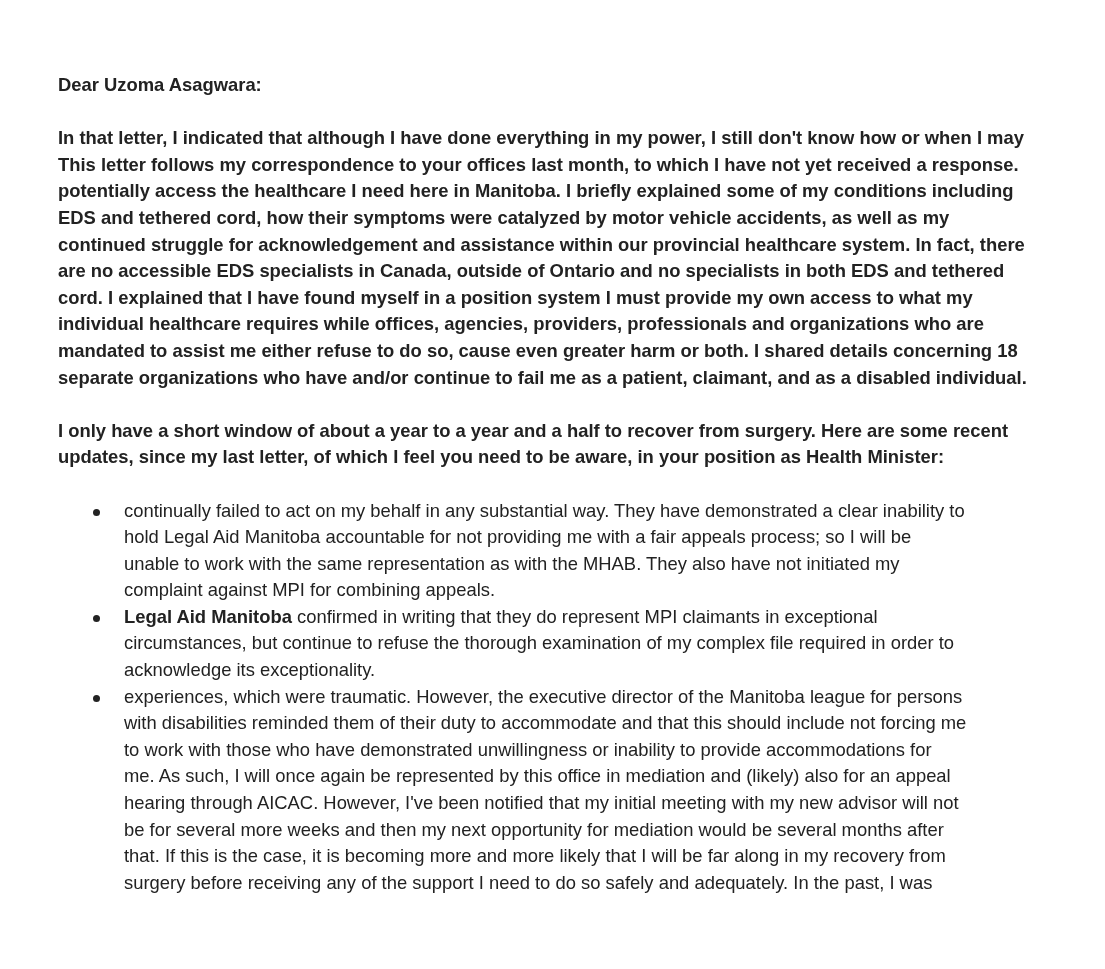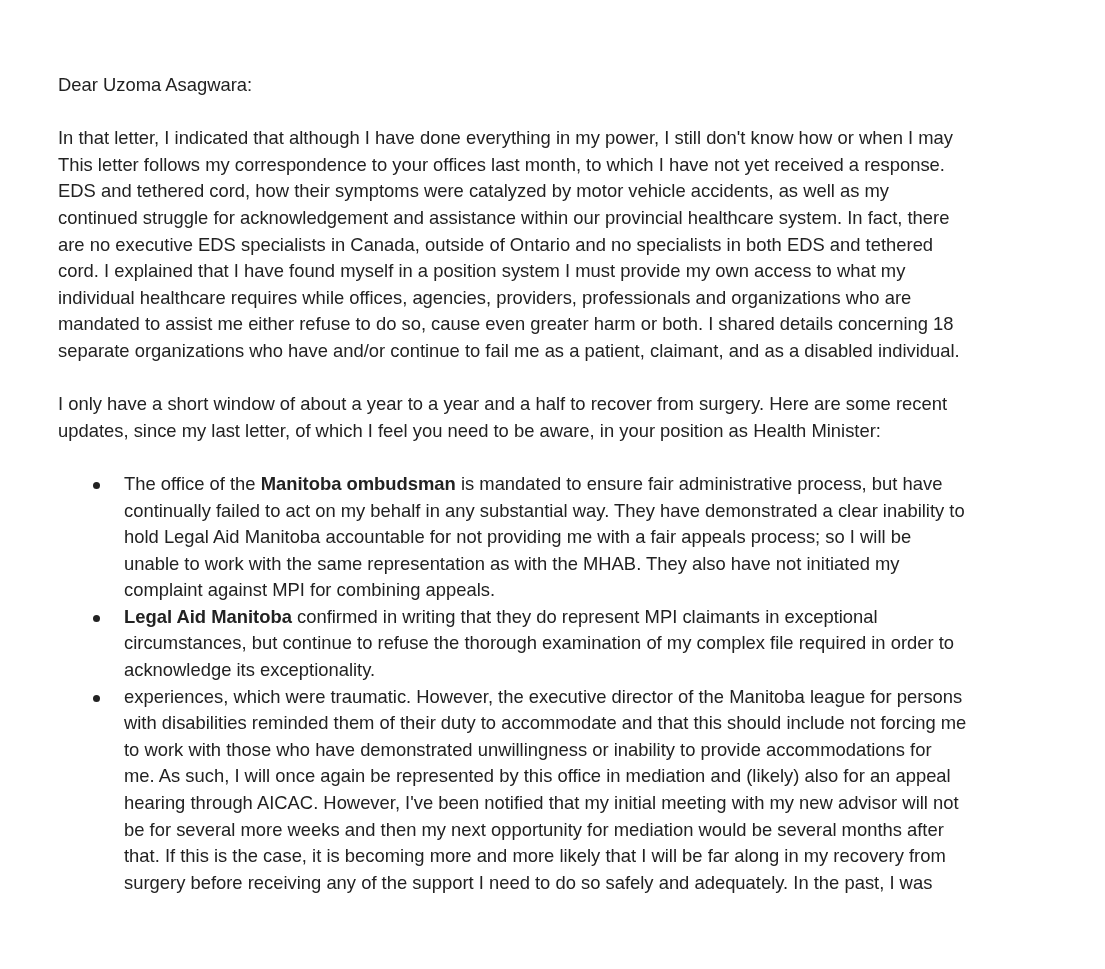--- a/index.html
+++ b/index.html
@@ -22,20 +22,21 @@
       left: 58px;
       top: 72px;
       width: 1040px;
     }
     .line {
       display: block;
       white-space: nowrap;
     }
     .para {
       margin: 0;
+      font-weight: bold;
     }
     .gap {
       height: 26.6px;
     }
     .bullets {
       list-style: none;
       margin: 0;
       padding: 0;
       position: relative;
     }
@@ -63,43 +64,43 @@
 
   <p class="para">
     <span class="line">Dear Uzoma Asagwara:</span>
   </p>
 
   <div class="gap"></div>
 
   <p class="para">
     <span class="line">In that letter, I indicated that although I have done everything in my power, I still don't know how or when I may</span>
     <span class="line">This letter follows my correspondence to your offices last month, to which I have not yet received a response.</span>
+    <span class="line">potentially access the healthcare I need here in Manitoba. I briefly explained some of my conditions including</span>
     <span class="line">EDS and tethered cord, how their symptoms were catalyzed by motor vehicle accidents, as well as my</span>
     <span class="line">continued struggle for acknowledgement and assistance within our provincial healthcare system. In fact, there</span>
-    <span class="line">are no executive EDS specialists in Canada, outside of Ontario and no specialists in both EDS and tethered</span>
+    <span class="line">are no accessible EDS specialists in Canada, outside of Ontario and no specialists in both EDS and tethered</span>
     <span class="line">cord. I explained that I have found myself in a position system I must provide my own access to what my</span>
     <span class="line">individual healthcare requires while offices, agencies, providers, professionals and organizations who are</span>
     <span class="line">mandated to assist me either refuse to do so, cause even greater harm or both. I shared details concerning 18</span>
     <span class="line">separate organizations who have and/or continue to fail me as a patient, claimant, and as a disabled individual.</span>
   </p>
 
   <div class="gap"></div>
 
   <p class="para">
     <span class="line">I only have a short window of about a year to a year and a half to recover from surgery. Here are some recent</span>
     <span class="line">updates, since my last letter, of which I feel you need to be aware, in your position as Health Minister:</span>
   </p>
 
   <div class="gap"></div>
 
   <ul class="bullets">
 
     <li class="bullet-item">
       <span class="bullet-dot"></span>
-      <span class="line"><span>The office of the </span><b>Manitoba ombudsman</b><span> is mandated to ensure fair administrative process, but have</span></span>
       <span class="line">continually failed to act on my behalf in any substantial way. They have demonstrated a clear inability to</span>
       <span class="line">hold Legal Aid Manitoba accountable for not providing me with a fair appeals process; so I will be</span>
       <span class="line">unable to work with the same representation as with the MHAB. They also have not initiated my</span>
       <span class="line">complaint against MPI for combining appeals.</span>
     </li>
 
     <li class="bullet-item">
       <span class="bullet-dot"></span>
       <span class="line"><span></span><b>Legal Aid Manitoba</b><span> confirmed in writing that they do represent MPI claimants in exceptional</span></span>
       <span class="line">circumstances, but continue to refuse the thorough examination of my complex file required in order to</span>

